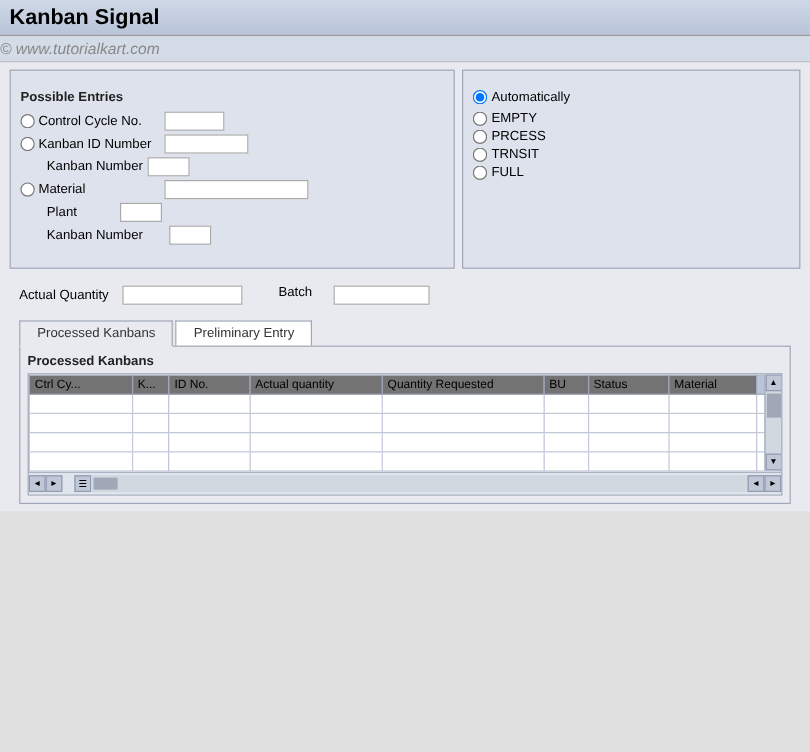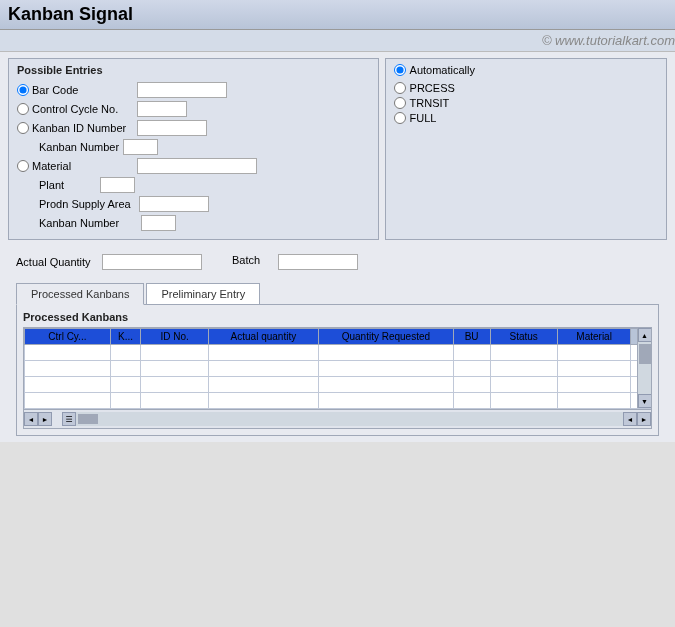--- a/index.html
+++ b/index.html
@@ -15,21 +15,21 @@
     .title-bar {
       background: linear-gradient(to bottom, #d0d8e8, #b8c4d8);
       padding: 4px 8px;
       font-weight: bold;
       font-size: 18px;
       border-bottom: 1px solid #999;
     }
 
     .watermark-bar {
       background: #d4dce8;
-      text-align: right;
+      text-align: left;
       padding: 3px 0;
       color: #888;
       font-size: 13px;
       font-style: italic;
       border-bottom: 1px solid #bbb;
     }
 
     .main-content {
       background: #e8eaf0;
       padding: 6px 8px;
@@ -37,21 +37,21 @@
 
     .panels-row {
       display: flex;
       gap: 6px;
       margin-bottom: 8px;
     }
 
     .panel {
       background: #dde2ec;
       border: 1px solid #a0a8b8;
-      padding: 5px 8px;
+      padding: 16px 8px;
       flex: 1;
     }
 
     .panel-title {
       font-weight: bold;
       margin-bottom: 6px;
       font-size: 11px;
       color: #222;
     }
 
@@ -171,24 +171,24 @@
       color: #222;
     }
 
     .data-table {
       width: 100%;
       border-collapse: collapse;
       font-size: 11px;
     }
 
     .data-table th {
-      background: #1d4ed8;
+      background: #737373;
       border: 1px solid #a0a8b8;
       padding: 2px 4px;
-      text-align: center;
+      text-align: left;
       font-weight: normal;
       font-size: 10px;
       white-space: nowrap;
     }
 
     .data-table td {
       background: #fff;
       border: 1px solid #c0c8d8;
       padding: 1px 4px;
       height: 16px;
@@ -290,27 +290,20 @@
 <div class="watermark-bar">
   <span>© www.tutorialkart.com</span>
 </div>
 
 <div class="main-content">
   <div class="panels-row">
 
     <div class="panel left-panel">
       <div class="panel-title">Possible Entries</div>
 
-      <div class="field-row">
-        <label class="radio-label">
-          <input type="radio" name="entry-type" checked="" style="">
-          <span>Bar Code</span>
-        </label>
-        <input type="text" class="text-input" style="width: 90px;">
-      </div>
 
       <div class="field-row">
         <label class="radio-label">
           <input type="radio" name="entry-type" style="">
           <span>Control Cycle No.</span>
         </label>
         <input type="text" class="text-input" style="width: 50px;">
       </div>
 
       <div class="field-row">
@@ -332,40 +325,40 @@
           <span>Material</span>
         </label>
         <input type="text" class="text-input" style="width: 120px;">
       </div>
 
       <div class="indent">
         <span>Plant</span>
         <input type="text" class="text-input" style="width: 35px; margin-left: 32px;">
       </div>
 
-      <div class="indent">
-        <span>Prodn Supply Area</span>
-        <input type="text" class="text-input" style="width: 70px; margin-left: 4px;">
-      </div>
 
       <div class="indent">
         <span>Kanban Number</span>
         <input type="text" class="text-input" style="width: 35px; margin-left: 18px;">
       </div>
     </div>
 
     <div class="panel right-panel">
 
       <div class="radio-group-item">
         <input type="radio" name="next-status" checked="" style="">
         <span>Automatically</span>
       </div>
 
       <div style="margin-top: 6px"></div>
 
+      <div class="radio-group-item">
+        <input type="radio" name="next-status" style="">
+        <span>EMPTY</span>
+      </div>
       <div class="radio-group-item">
         <input type="radio" name="next-status" style="">
         <span>PRCESS</span>
       </div>
       <div class="radio-group-item">
         <input type="radio" name="next-status" style="">
         <span>TRNSIT</span>
       </div>
       <div class="radio-group-item">
         <input type="radio" name="next-status" style="">

